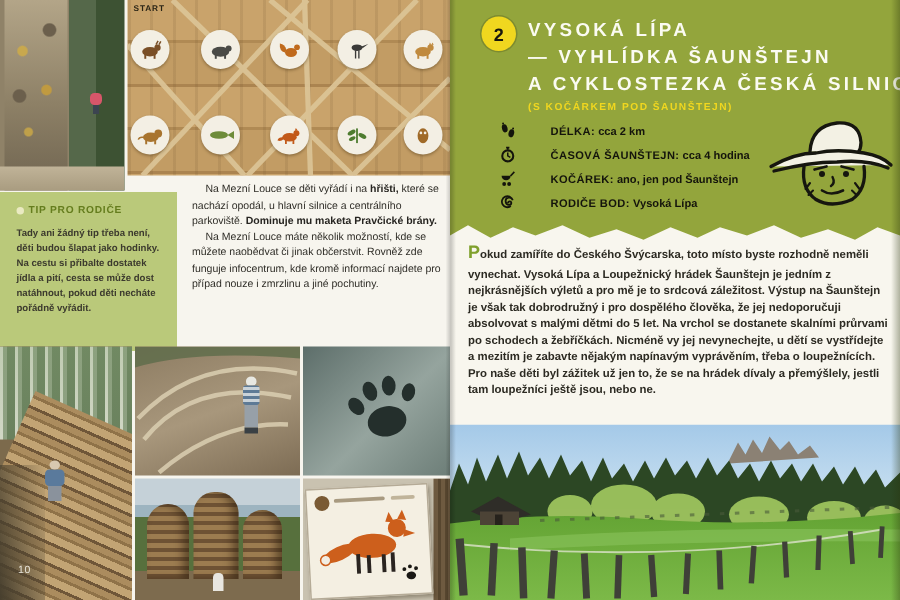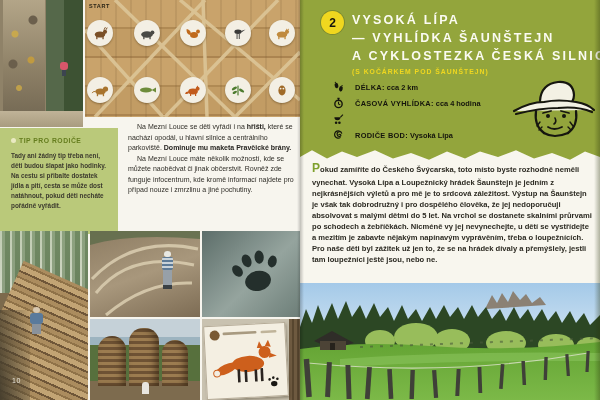--- a/index.html
+++ b/index.html
@@ -89,21 +89,21 @@
 
   
   .badge{position:absolute;left:21px;top:11px;width:23px;height:23px;border-radius:50%;
       background:#f0d71f;color:#16160e;font-size:12px;font-weight:800;
       display:flex;align-items:center;justify-content:center;box-shadow:0 0 0 1px rgba(90,100,30,.4);}
   .titles{position:absolute;left:52px;top:11px;}
   .title-line{font-size:12.5px;font-weight:800;color:#fbfbf2;letter-spacing:2.2px;line-height:18px;white-space:nowrap;}
   .subtitle{margin-top:3px;font-size:6.8px;font-weight:800;color:#f0d71f;letter-spacing:1px;white-space:nowrap;}
 
   .info-list{position:absolute;left:33px;top:81px;display:flex;flex-direction:column;gap:4px;}
-  .info-row{display:flex;align-items:center;gap:11px;font-size:7.4px;color:#14140c;white-space:nowrap;}
+  .info-row{display:flex;align-items:center;gap:23px;font-size:7.4px;color:#14140c;white-space:nowrap;}
   .info-icon{width:11px;height:12px;flex:0 0 11px;}
   .info-label{font-weight:800;letter-spacing:.3px;}
   .info-value{font-weight:700;}
 
   .bandit{position:absolute;left:210px;top:74px;width:88px;height:68px;}
 
   .paper{position:absolute;left:0;top:146px;width:300px;height:138px;background:#f8f6ee;
       clip-path:polygon(0% 8%,4% 3%,9% 9%,14% 4%,19% 8%,25% 3%,31% 9%,37% 5%,43% 10%,49% 4%,55% 9%,60% 4%,66% 8%,72% 3%,78% 9%,84% 5%,90% 10%,95% 4%,100% 8%,100% 100%,0% 100%);}
   .paper-inner{padding:14px 6px 0 12px;}
   .body-text{margin:0;font-size:7.6px;line-height:1.45;font-weight:700;color:#2c2a22;text-align:left;}
@@ -357,31 +357,32 @@
         <span><span class="info-label">DÉLKA:</span><span class="info-value"> cca 2 km</span></span>
       </div>
       <div class="info-row">
         <svg class="info-icon" viewBox="0 0 12 12">
             <g stroke="#14140c" fill="none">
               <circle cx="6" cy="7" r="4" stroke-width="1.5"></circle>
               <path d="M6,4.6 L6,7 L7.9,8.1" stroke-width="1.1"></path>
               <path d="M4.8,1 h2.4 M6,1 v1.6" stroke-width="1.3"></path>
             </g>
           </svg>
-        <span><span class="info-label">ČASOVÁ VYHLÍDKA:</span><span class="info-value"> cca 4 hodina</span></span>
+        <span><span class="info-label">ČASOVÁ ŠAUNŠTEJN:</span><span class="info-value"> cca 4 hodina</span></span>
       </div>
       <div class="info-row">
         <svg class="info-icon" viewBox="0 0 12 12">
             <g fill="#14140c">
               <path d="M1.5,4 A3.3,3.3 0 0 0 8.1,4 L1.5,4 Z"></path>
               <circle cx="3.4" cy="10" r="1.4"></circle>
               <circle cx="7" cy="10" r="1.4"></circle>
             </g>
             <path d="M8,4.2 L10.8,1.2" stroke="#14140c" stroke-width="1.2" fill="none"></path>
           </svg>
+        <span><span class="info-label">KOČÁREK:</span><span class="info-value"> ano, jen pod Šaunštejn</span></span>
       </div>
       <div class="info-row">
         <svg class="info-icon" viewBox="0 0 12 12">
             <path d="M6.2,6.4 a1.2,1.2 0 1 1 1.2,1.2 a2.6,2.6 0 1 1 2.2,-3.2 a4,4 0 1 0 -1.4,4.2" fill="none" stroke="#14140c" stroke-width="1.3"></path>
           </svg>
         <span><span class="info-label">RODIČE BOD:</span><span class="info-value"> Vysoká Lípa</span></span>
       </div>
     </div>
 
     <svg class="bandit" viewBox="0 0 88 68">

